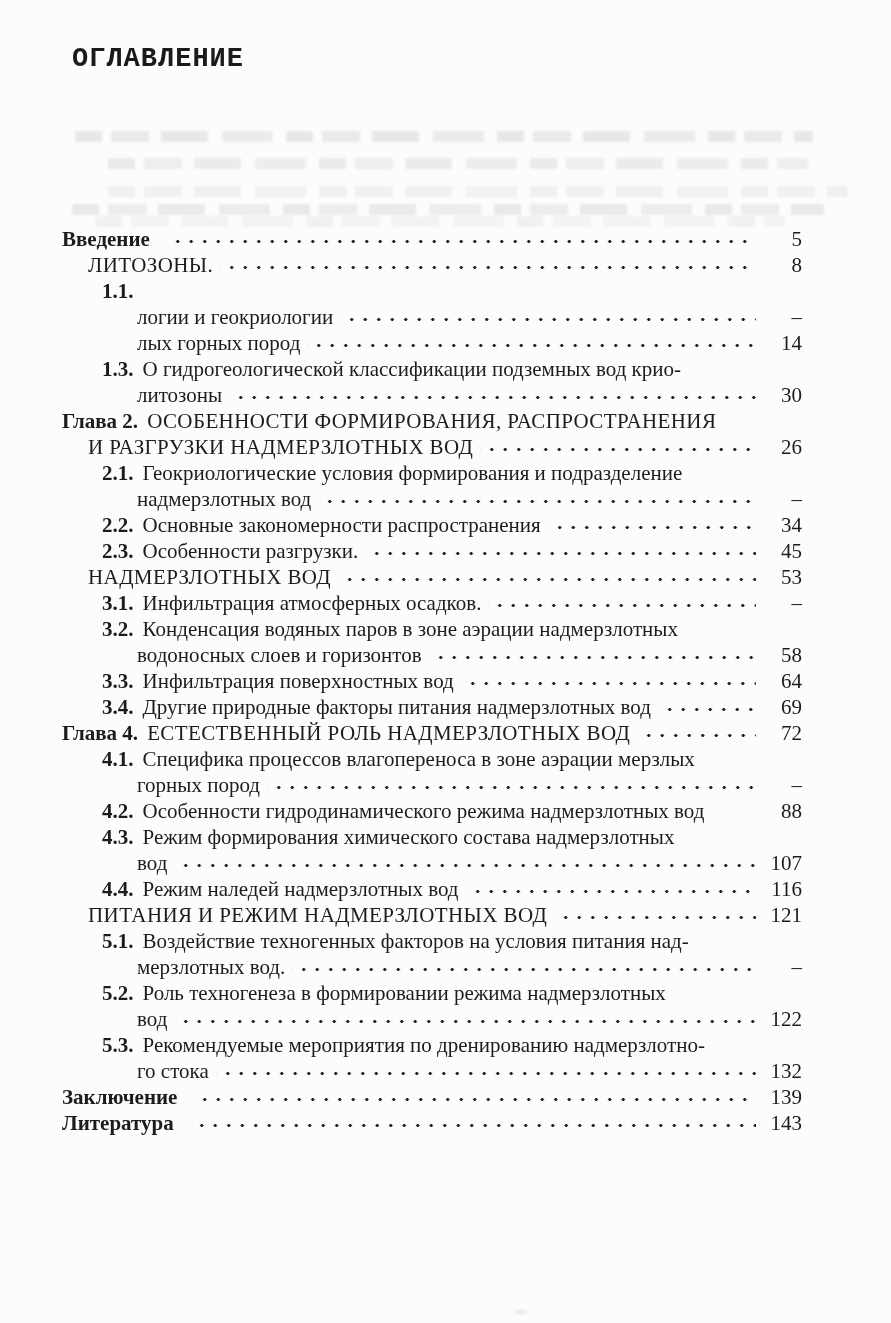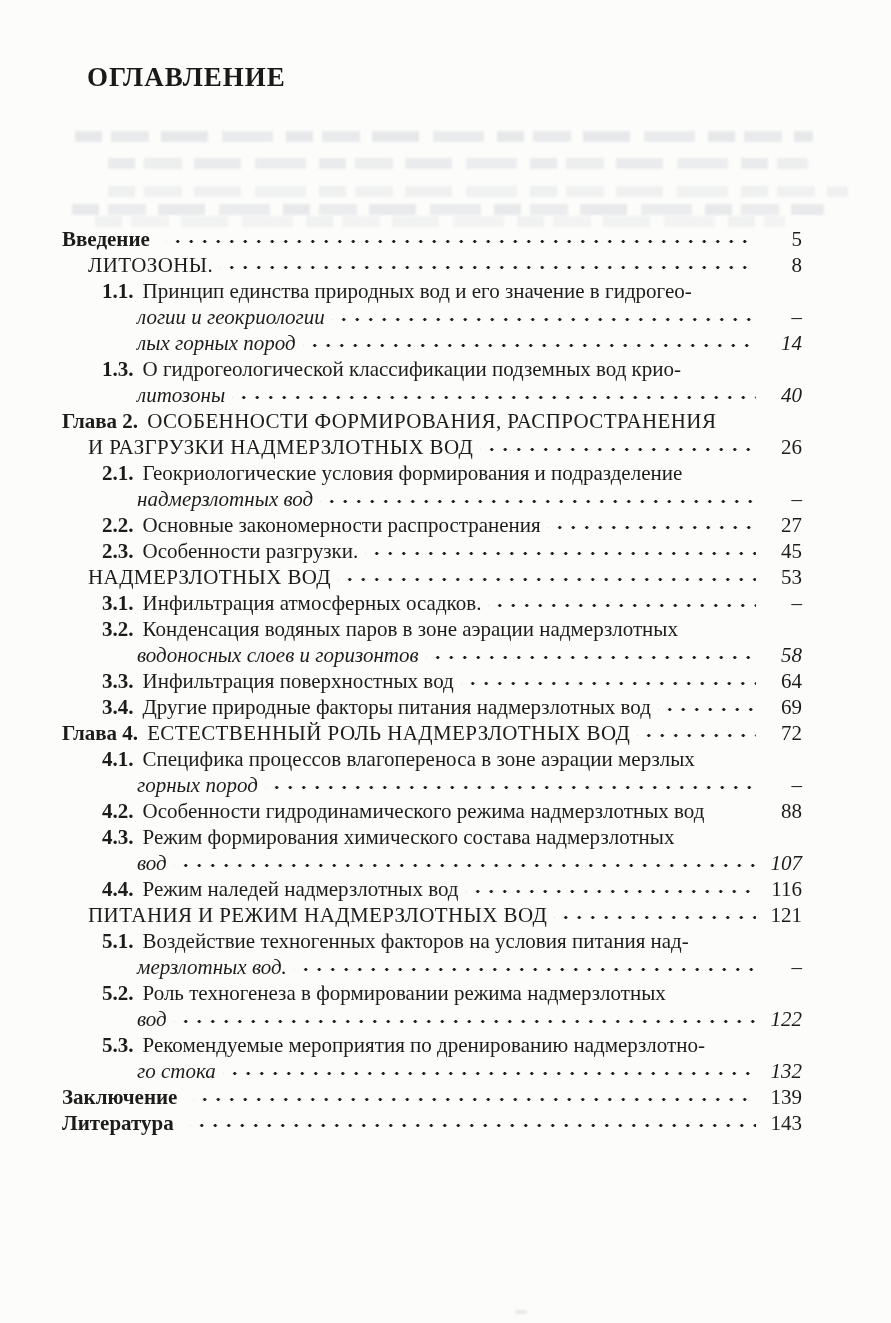--- a/index.html
+++ b/index.html
@@ -14,27 +14,26 @@
     font-family:"Liberation Serif", serif;
     color:var(--ink);
     position:relative;
     overflow:hidden;
   }
   .page{position:absolute;inset:0;}
 
   
   .title{
     position:absolute;
-    left:72px; top:62px;
-    font-family:Liberation Serif, serif;
+    left:72px; top:44px;
+    font-family:Liberation Mono, monospace;
     font-weight:bold;
     font-size:27px;
     letter-spacing:1px;
     color:#1a1a1a;
-    margin-left:15px;
   }
 
   
   .ghost{
     position:absolute;
     height:11px;
     border-radius:2px;
     filter:blur(1.3px);
     background:repeating-linear-gradient(90deg,
       rgba(var(--bleed),.30) 0 27px,  transparent 27px 36px,
@@ -64,21 +63,21 @@
   .line{
     display:flex;
     align-items:baseline;
     white-space:nowrap;
   }
   .prefix{font-weight:bold;margin-right:9px;}
   .entry.section .prefix{font-weight:bold;}
   .entry.chapter .txt{letter-spacing:.4px;}
   .entry.chapter .line.cont{padding-left:26px;}
   .entry.section .line{padding-left:40px;}
-  .entry.section .line.cont{padding-left:75px;font-style:italic;}
+  .entry.section .line.cont{padding-left:75px;}
   .leader{
     flex:1 1 auto;
     min-width:14px;
     height:9px;
     margin-left:7px;
     background-image:radial-gradient(circle, currentColor 1.35px, transparent 1.8px);
     background-size:13.5px 5px;
     background-repeat:repeat-x;
     background-position:left 5px bottom 2px;
   }
@@ -114,21 +113,20 @@
       <div class="entry chapter">
         <div class="line cont">
           <span class="txt">ЛИТОЗОНЫ.</span>
           <span class="leader"></span>
           <span class="pg">8</span>
         </div>
       </div>
       <div class="entry section">
         <div class="line">
           <span class="prefix">1.1.</span>
-          <span class="txt">Принцип единства природных вод и его значение в гидрогео-</span>
         </div>
         <div class="line cont">
           <span class="txt">логии и геокриологии</span>
           <span class="leader"></span>
           <span class="pg">–</span>
         </div>
       </div>
       <div class="entry section">
         <div class="line cont">
           <span class="txt">лых горных пород</span>
@@ -137,21 +135,21 @@
         </div>
       </div>
       <div class="entry section">
         <div class="line">
           <span class="prefix">1.3.</span>
           <span class="txt">О гидрогеологической классификации подземных вод крио-</span>
         </div>
         <div class="line cont">
           <span class="txt">литозоны</span>
           <span class="leader"></span>
-          <span class="pg">40</span>
+          <span class="pg">30</span>
         </div>
       </div>
       <div class="entry chapter">
         <div class="line">
           <span class="prefix">Глава 2.</span>
           <span class="txt">ОСОБЕННОСТИ ФОРМИРОВАНИЯ, РАСПРОСТРАНЕНИЯ</span>
         </div>
         <div class="line cont">
           <span class="txt">И РАЗГРУЗКИ НАДМЕРЗЛОТНЫХ ВОД</span>
           <span class="leader"></span>
@@ -167,21 +165,21 @@
           <span class="txt">надмерзлотных вод</span>
           <span class="leader"></span>
           <span class="pg">–</span>
         </div>
       </div>
       <div class="entry section">
         <div class="line">
           <span class="prefix">2.2.</span>
           <span class="txt">Основные закономерности распространения</span>
           <span class="leader"></span>
-          <span class="pg">27</span>
+          <span class="pg">34</span>
         </div>
       </div>
       <div class="entry section">
         <div class="line">
           <span class="prefix">2.3.</span>
           <span class="txt">Особенности разгрузки.</span>
           <span class="leader"></span>
           <span class="pg">45</span>
         </div>
       </div>

